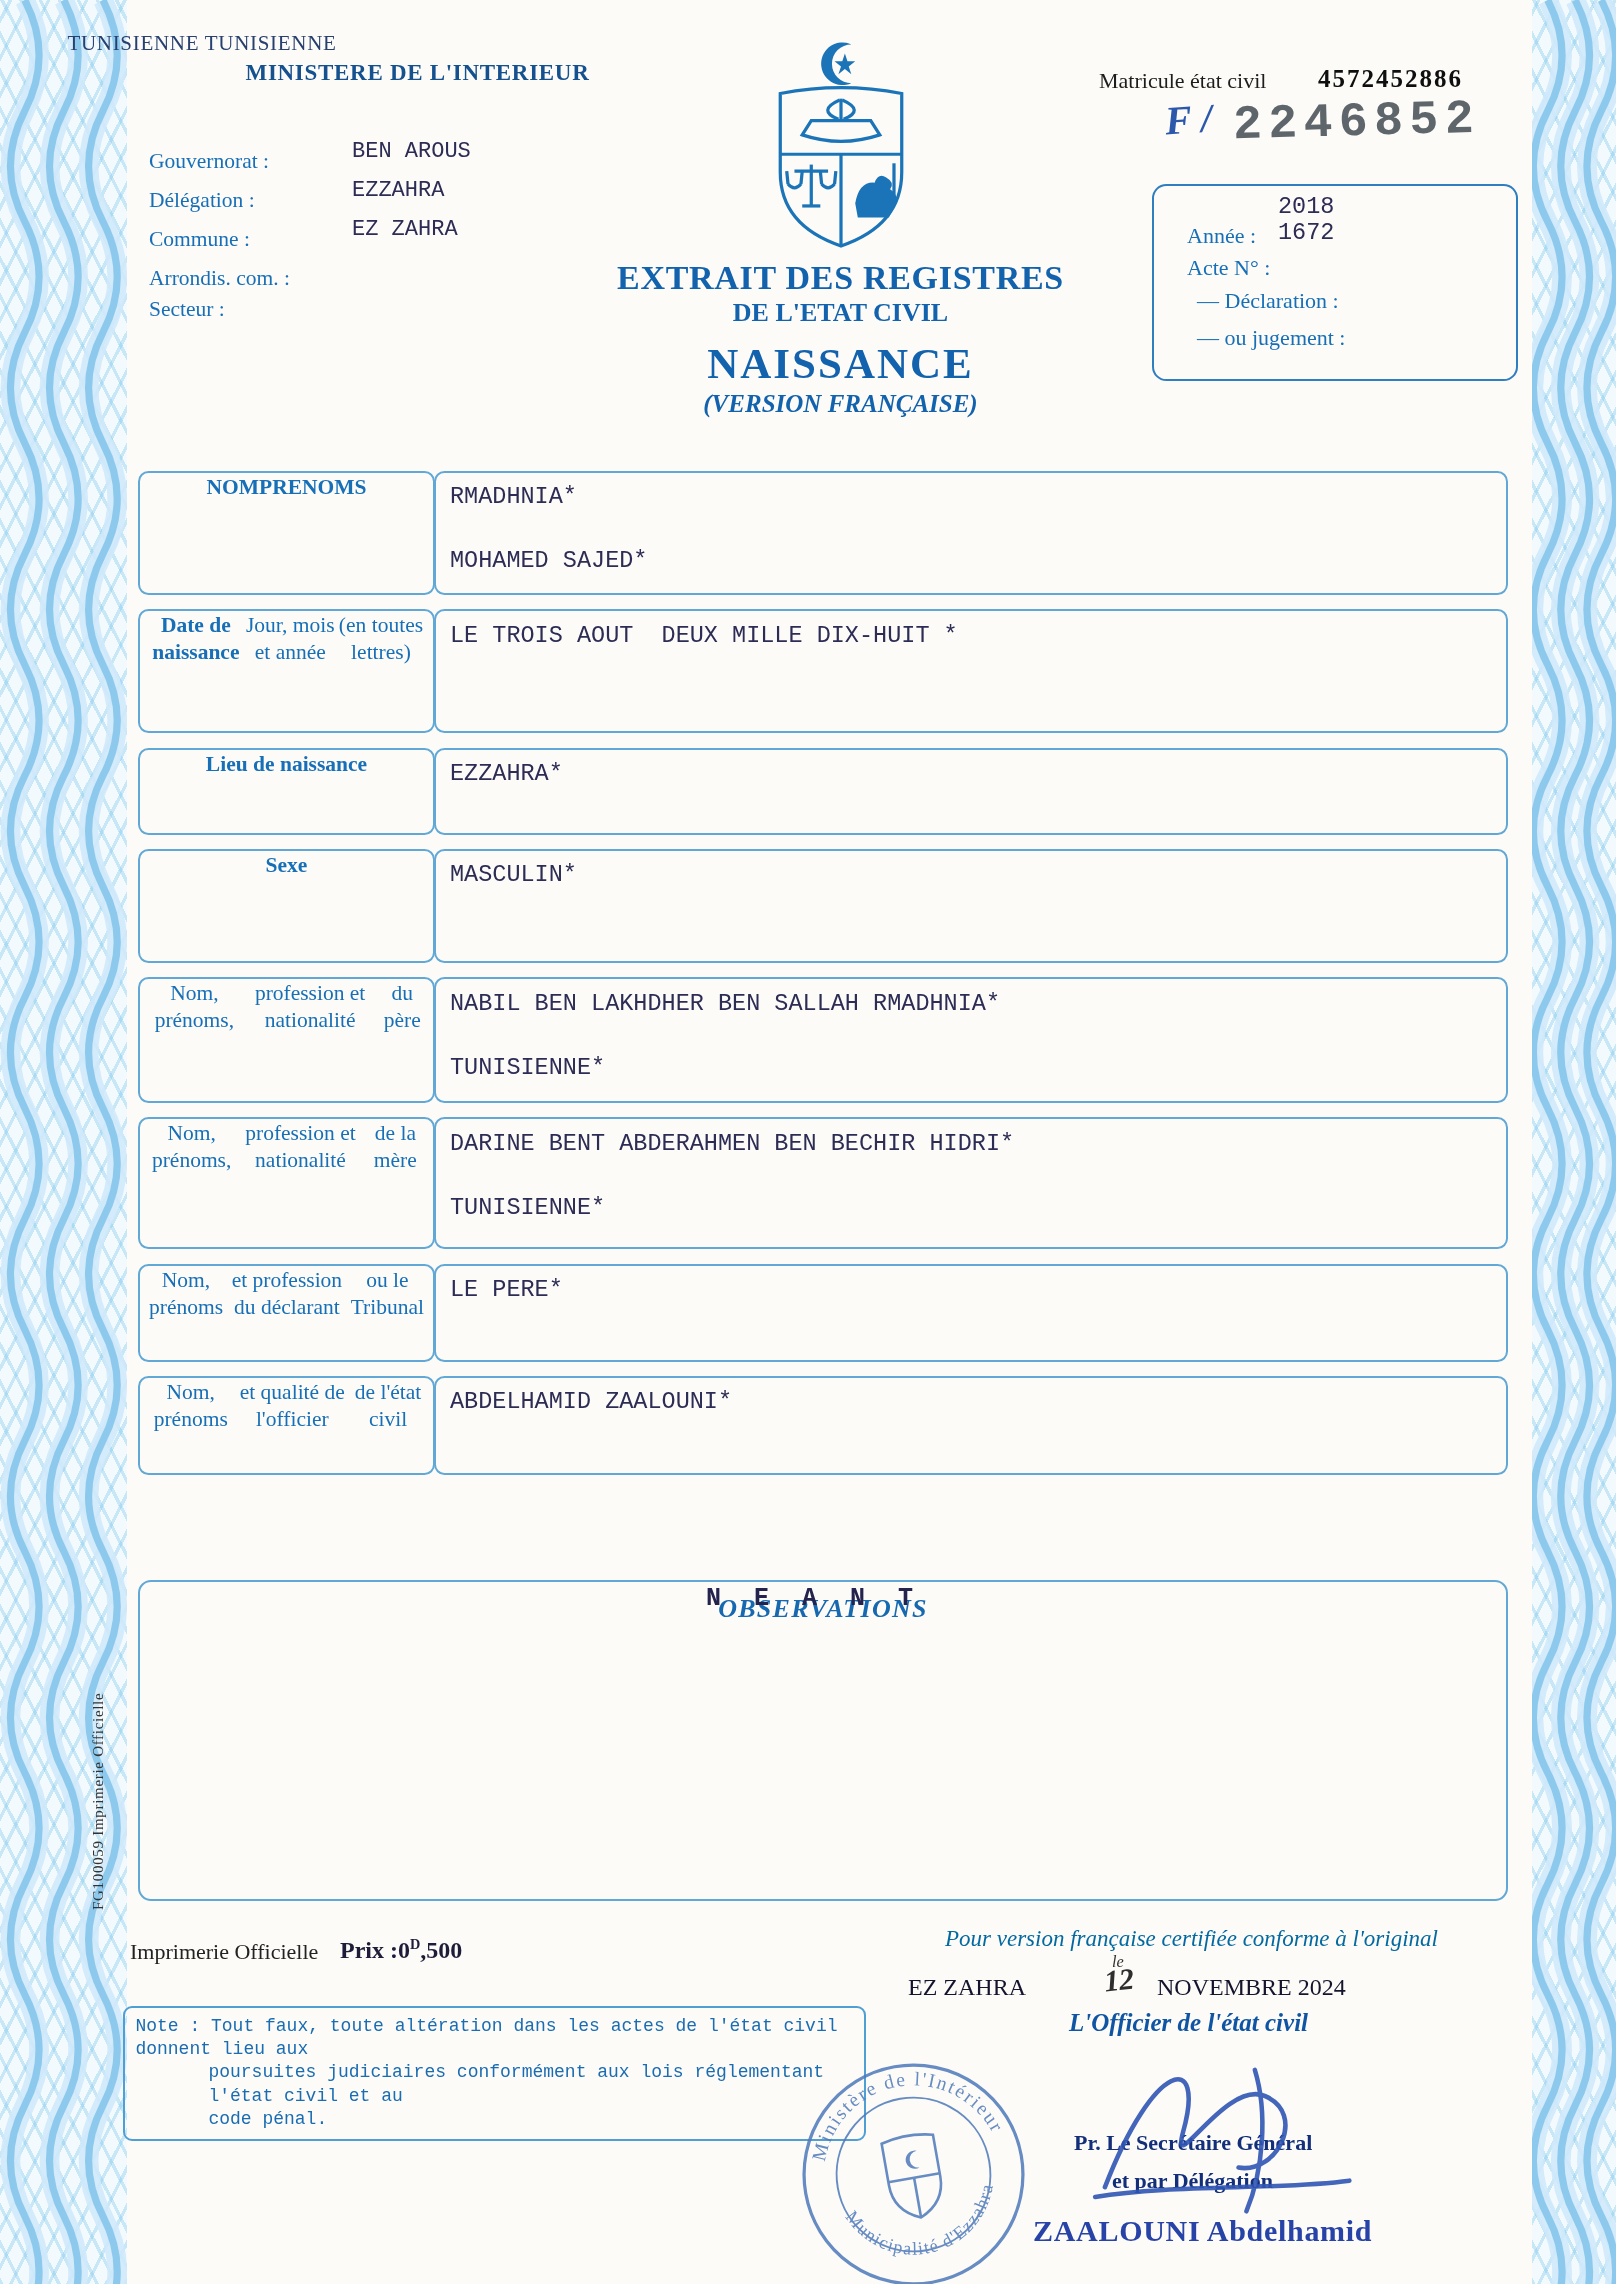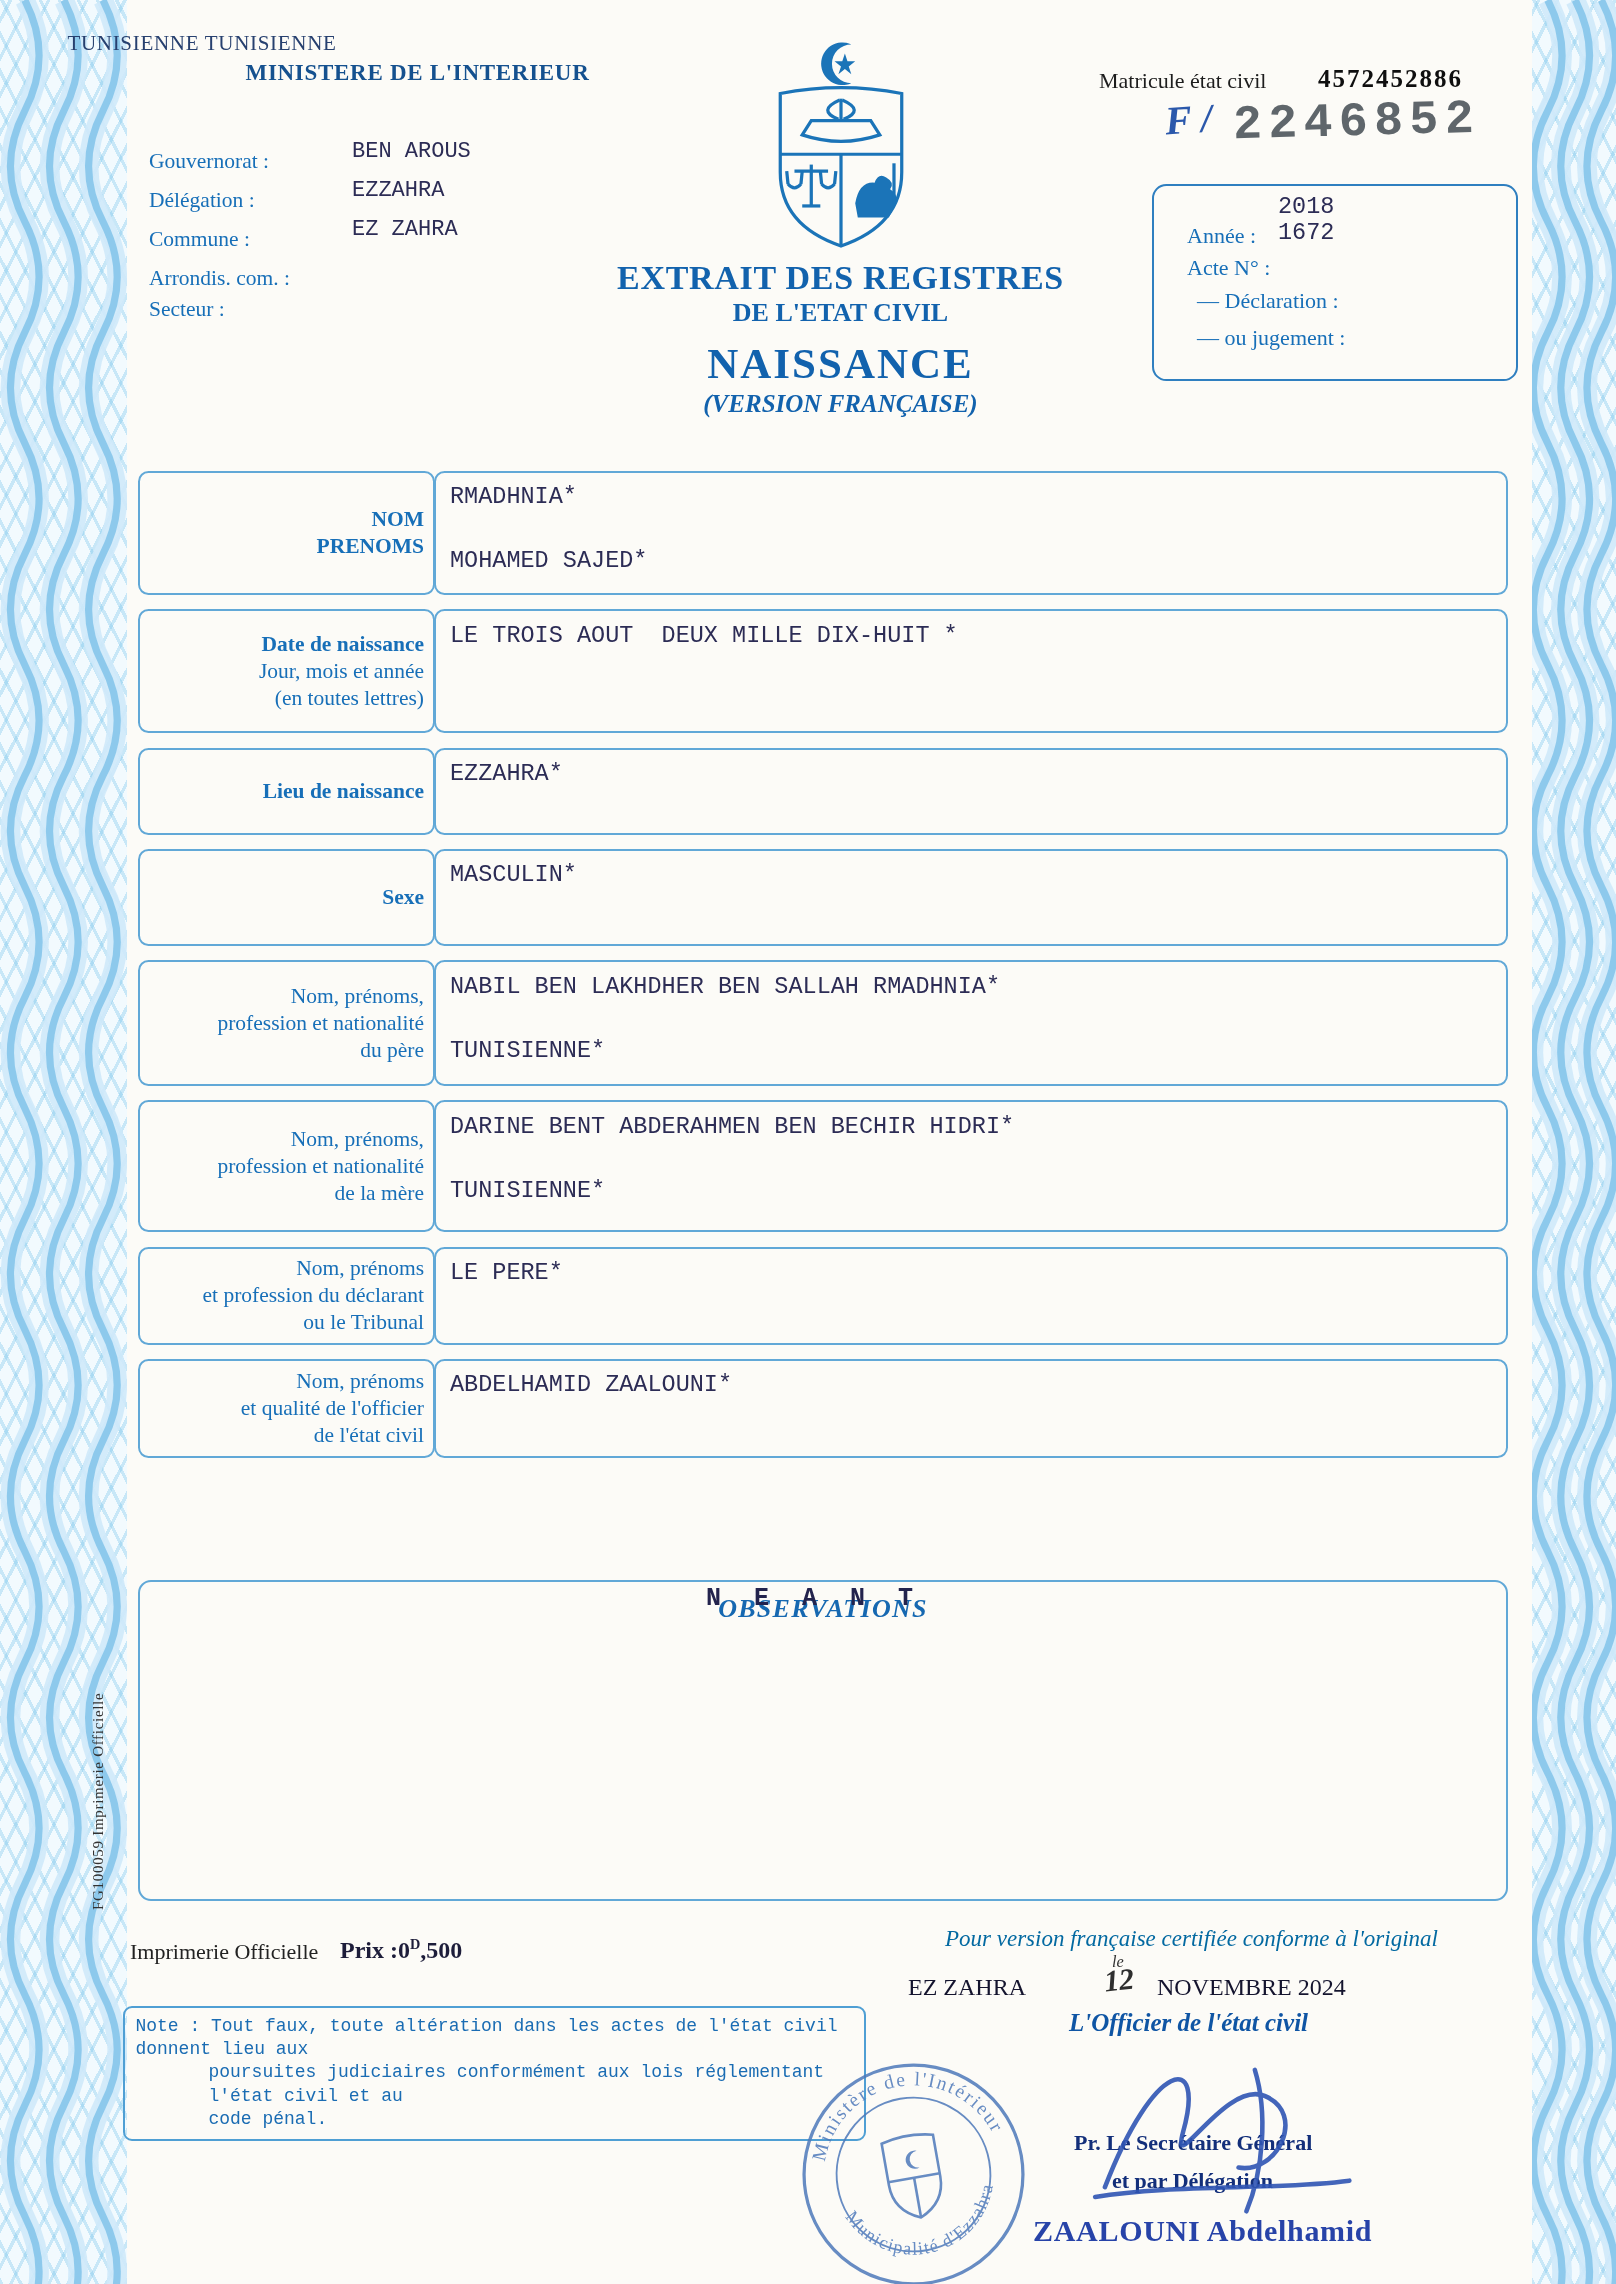--- a/index.html
+++ b/index.html
@@ -48,26 +48,26 @@
   
   .acte-box { position:absolute; left:1152px; top:184px; width:366px; height:197px;
     border:2px solid #2f7fc0; border-radius:14.3px; }
   .acte-box .typed { font-family:"Liberation Mono","DejaVu Sans Mono",monospace;
     font-size:23.5px; color:#2c2c55; position:absolute; }
   .acte-box .lab { position:absolute; font-size:22px; color:#176fb8; }
   
   .fields { position:absolute; left:138px; top:471px; width:1370px; }
   .row { display:flex; margin-bottom:14.3px; }
   .row:nth-child(1){height:124px}.row:nth-child(2){height:124px}
-  .row:nth-child(3){height:87px}.row:nth-child(4){height:97px}
+  .row:nth-child(3){height:87px}.row:nth-child(4){height:114px}
   .row:nth-child(5){height:126px}.row:nth-child(6){height:132px}
   .row:nth-child(7){height:98px}.row:nth-child(8){height:99px}
   .row:nth-child(9){height:102px}
   .label-box { width:297px; border:2px solid #61a8d7; border-radius:10.4px;
-    display:flex; flex-direction:column; justify-content:center; align-items:flex-end;
+    display:flex; flex-direction:row; justify-content:center; align-items:flex-start;
     text-align:center; padding:1px 9px; margin-right:-1.3px; }
   .lbl { font-size:21.5px; line-height:1.25; color:#176fb8; }
   .row:nth-child(-n+4) .lbl:first-child { font-weight:bold; }
   .row:first-child .lbl { font-weight:bold; }
   .value-box { flex:1; border:2px solid #61a8d7; border-radius:10.4px;
     padding:10.4px 6.5px 6.5px 14.3px; display:flex; flex-direction:column; gap:37px; }
   .val { font-family:"Liberation Mono","DejaVu Sans Mono",monospace;
     font-size:23.5px; color:#2c2c55; white-space:pre; }
   
   .obs-box { position:absolute; left:138px; top:1580px; width:1370px; height:321px;

